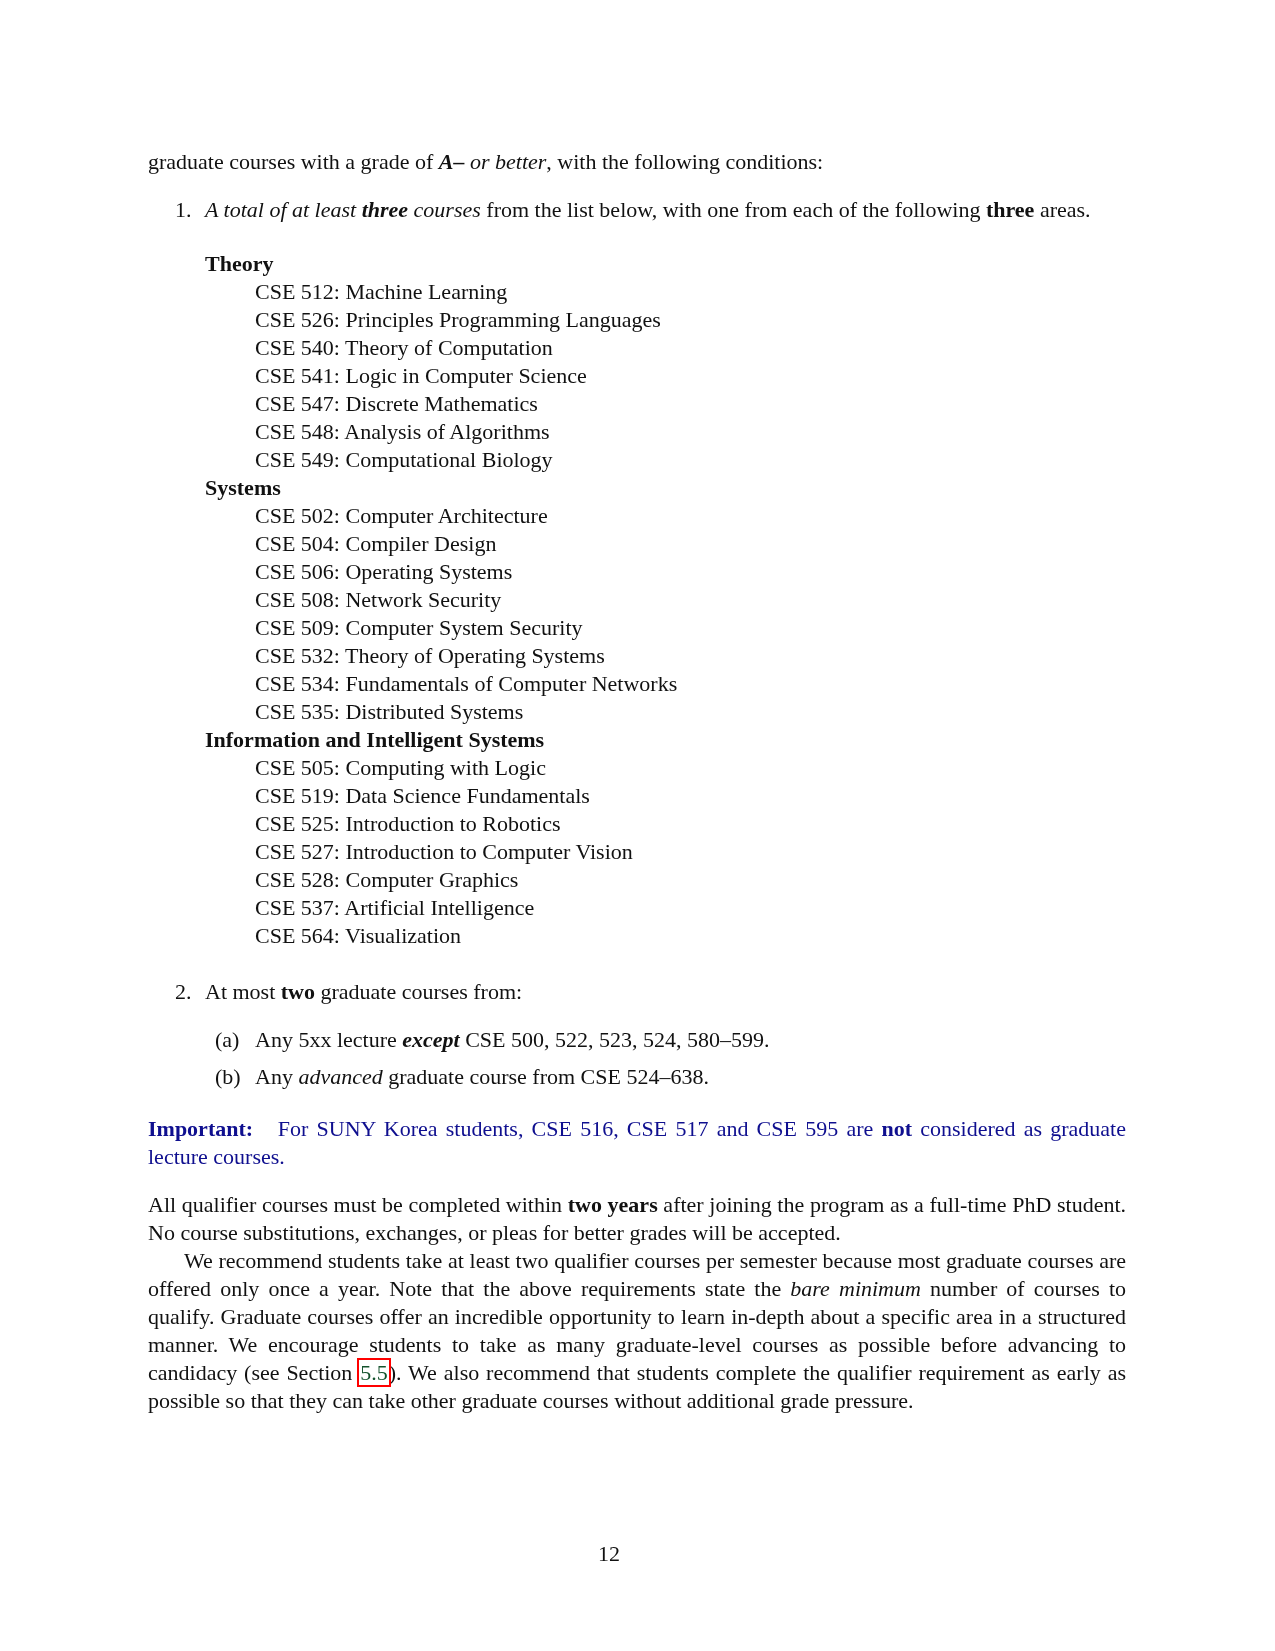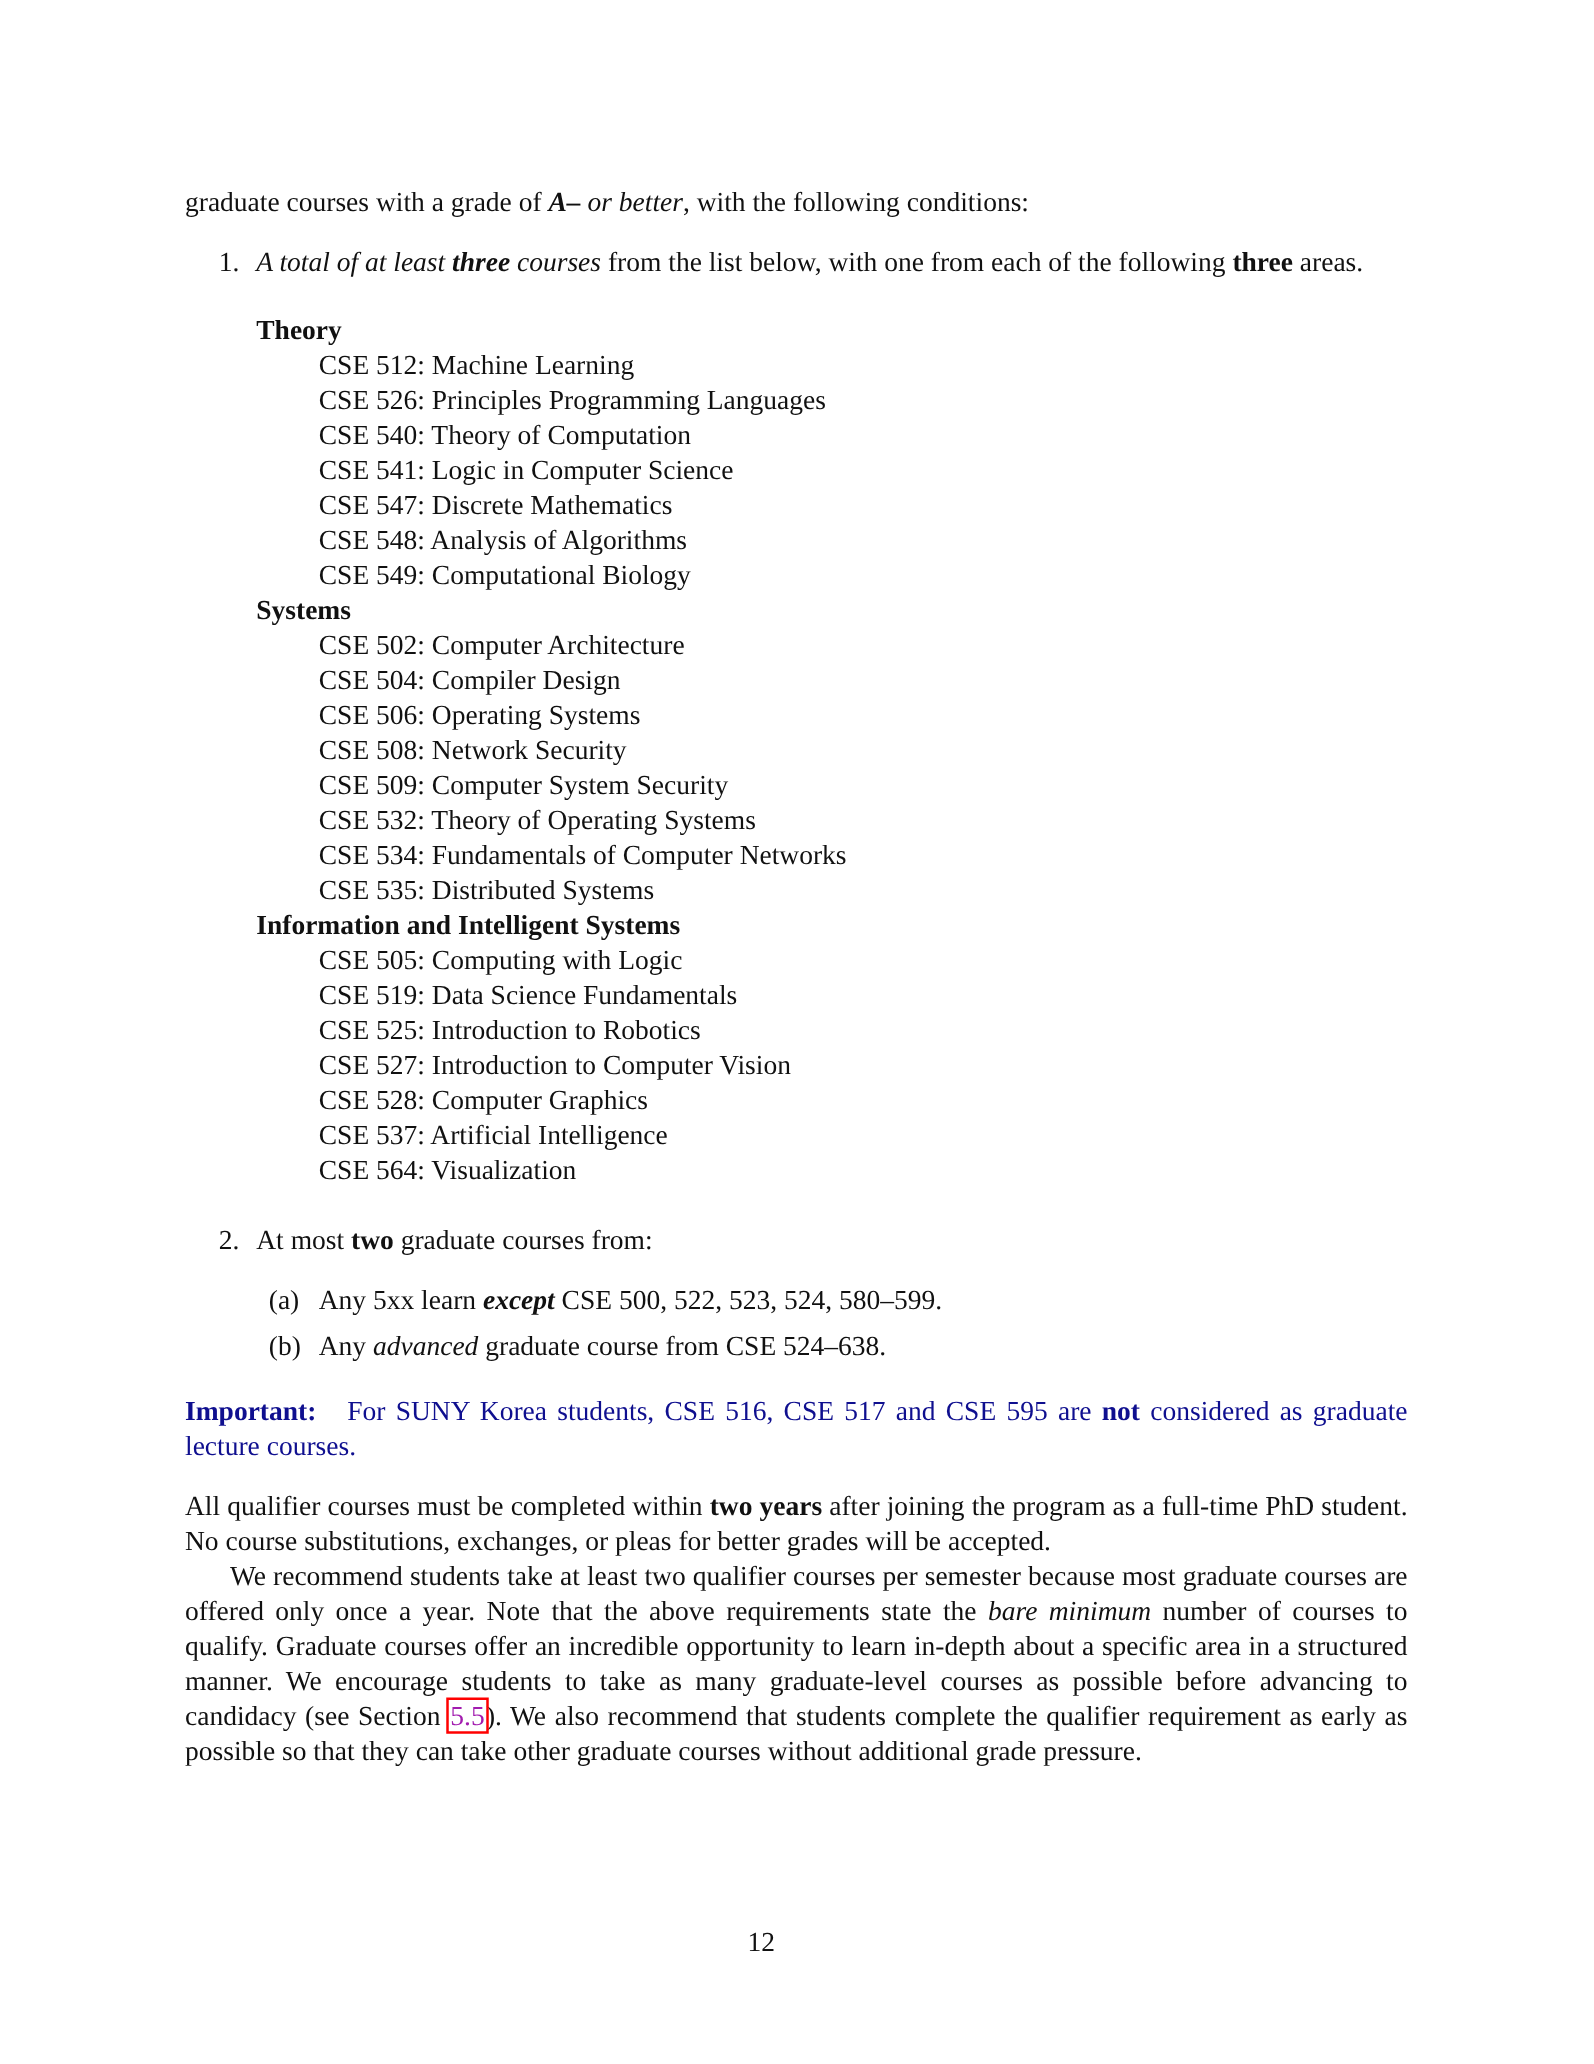--- a/index.html
+++ b/index.html
@@ -19,21 +19,21 @@
   .area-head { font-weight: bold; margin-top: 0; }
   .course { padding-left: 50px; }
   .item2 { margin-top: 28px; }
   .sublist { margin-top: 20px; }
   .subitem { position: relative; padding-left: 50px; margin-bottom: 9px; }
   .sublabel { position: absolute; left: 10px; top: 0; }
   .important { margin-top: 24px; color: #0f0f8f; text-align: justify; }
   .important b { color: #0f0f8f; }
   .closing { margin-top: 20px; }
   .indent { text-indent: 36px; }
-  .xref { outline: 2px solid #ff0000; outline-offset: 0px; color: #a21caf; padding: 0 1px; }
+  .xref { outline: 2px solid #ff0000; outline-offset: 0px; color: #14532d; padding: 0 1px; }
   .pagenum { position: absolute; left: 0; width: 1218px; top: 1540px; text-align: center; }
 </style>
 </head>
 <body>
 
 <div class="page">
 
   <p class="intro"><span>graduate courses with a grade of </span><b><i>A–</i></b><i> or better</i><span>, with the following conditions:</span></p>
 
   <div class="olist">
@@ -77,21 +77,21 @@
       </div>
     </div>
 
     <div class="oitem item2">
       <span class="onum">2.</span>
       <p><span>At most </span><b>two</b><span> graduate courses from:</span></p>
 
       <div class="sublist">
         <div class="subitem">
           <span class="sublabel">(a)</span>
-          <span>Any 5xx learn </span><b><i>except</i></b><span> CSE 500, 522, 523, 524, 580–599.</span>
+          <span>Any 5xx lecture </span><b><i>except</i></b><span> CSE 500, 522, 523, 524, 580–599.</span>
         </div>
         <div class="subitem">
           <span class="sublabel">(b)</span>
           <span>Any </span><i>advanced</i><span> graduate course from CSE 524–638.</span>
         </div>
       </div>
     </div>
   </div>
 
   <p class="important"><b>Important:</b>&nbsp;&nbsp; <span>For SUNY Korea students, CSE 516, CSE 517 and CSE 595 are </span><b>not</b><span> considered as graduate lecture courses.</span></p>

